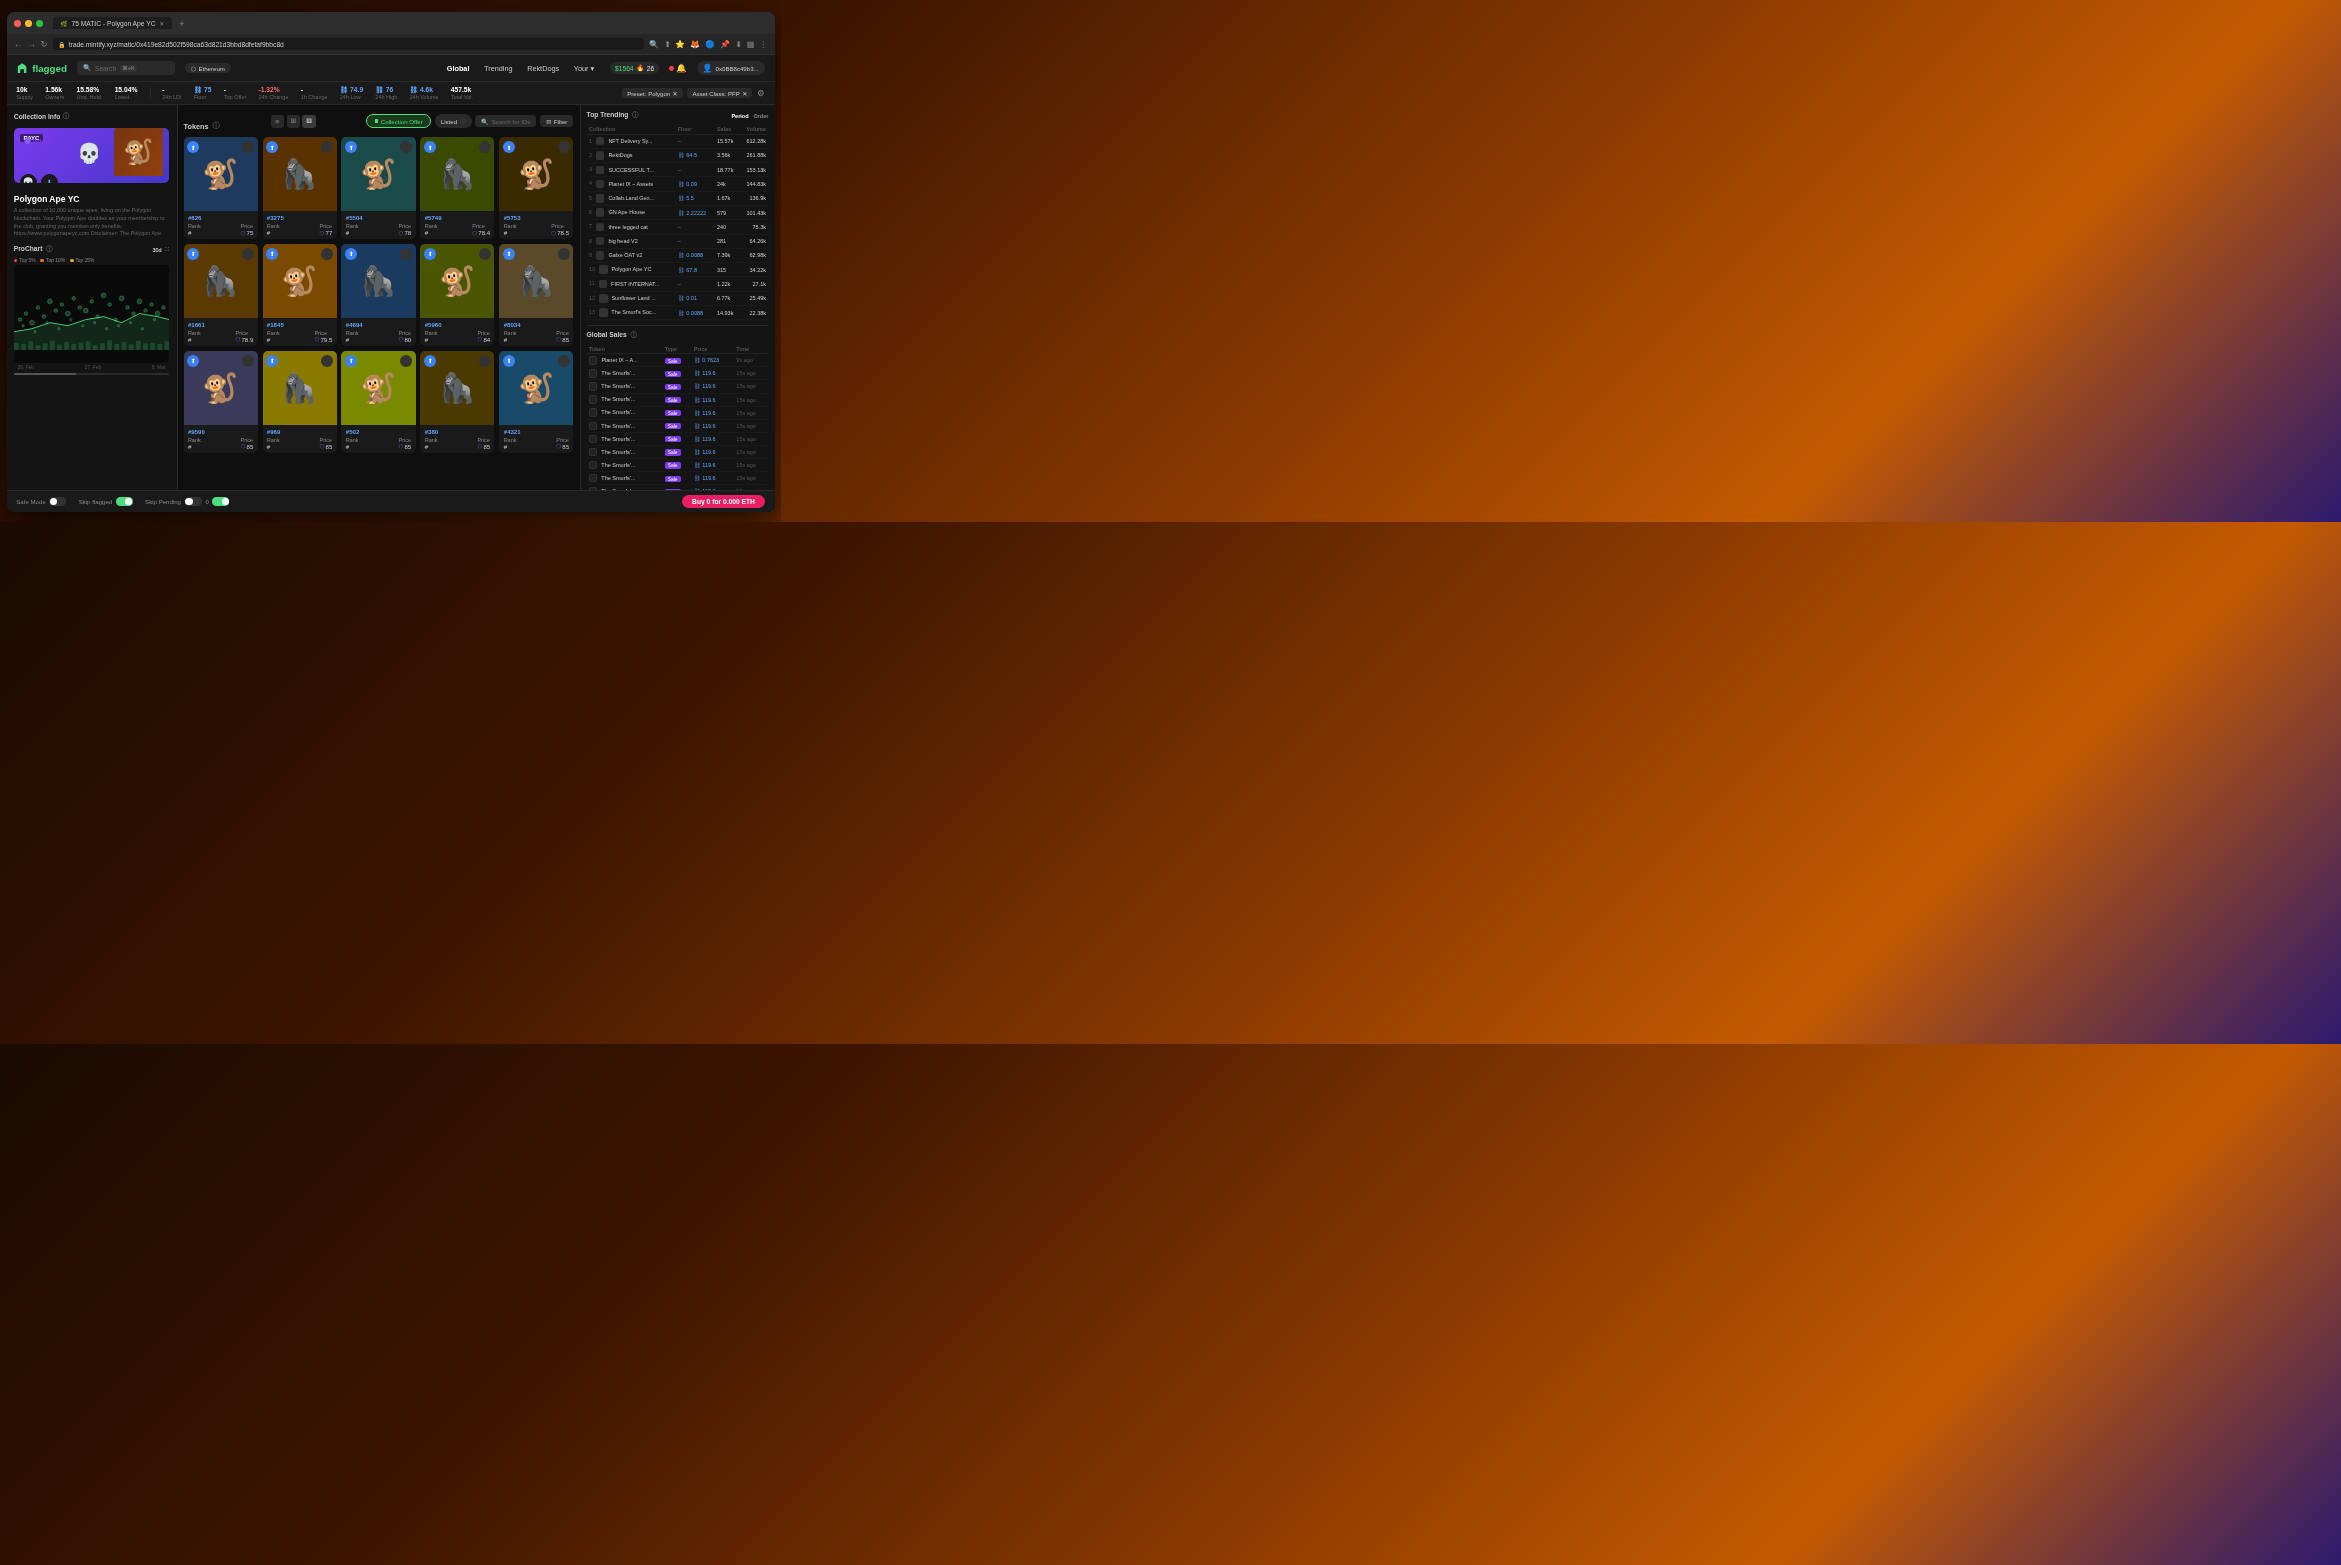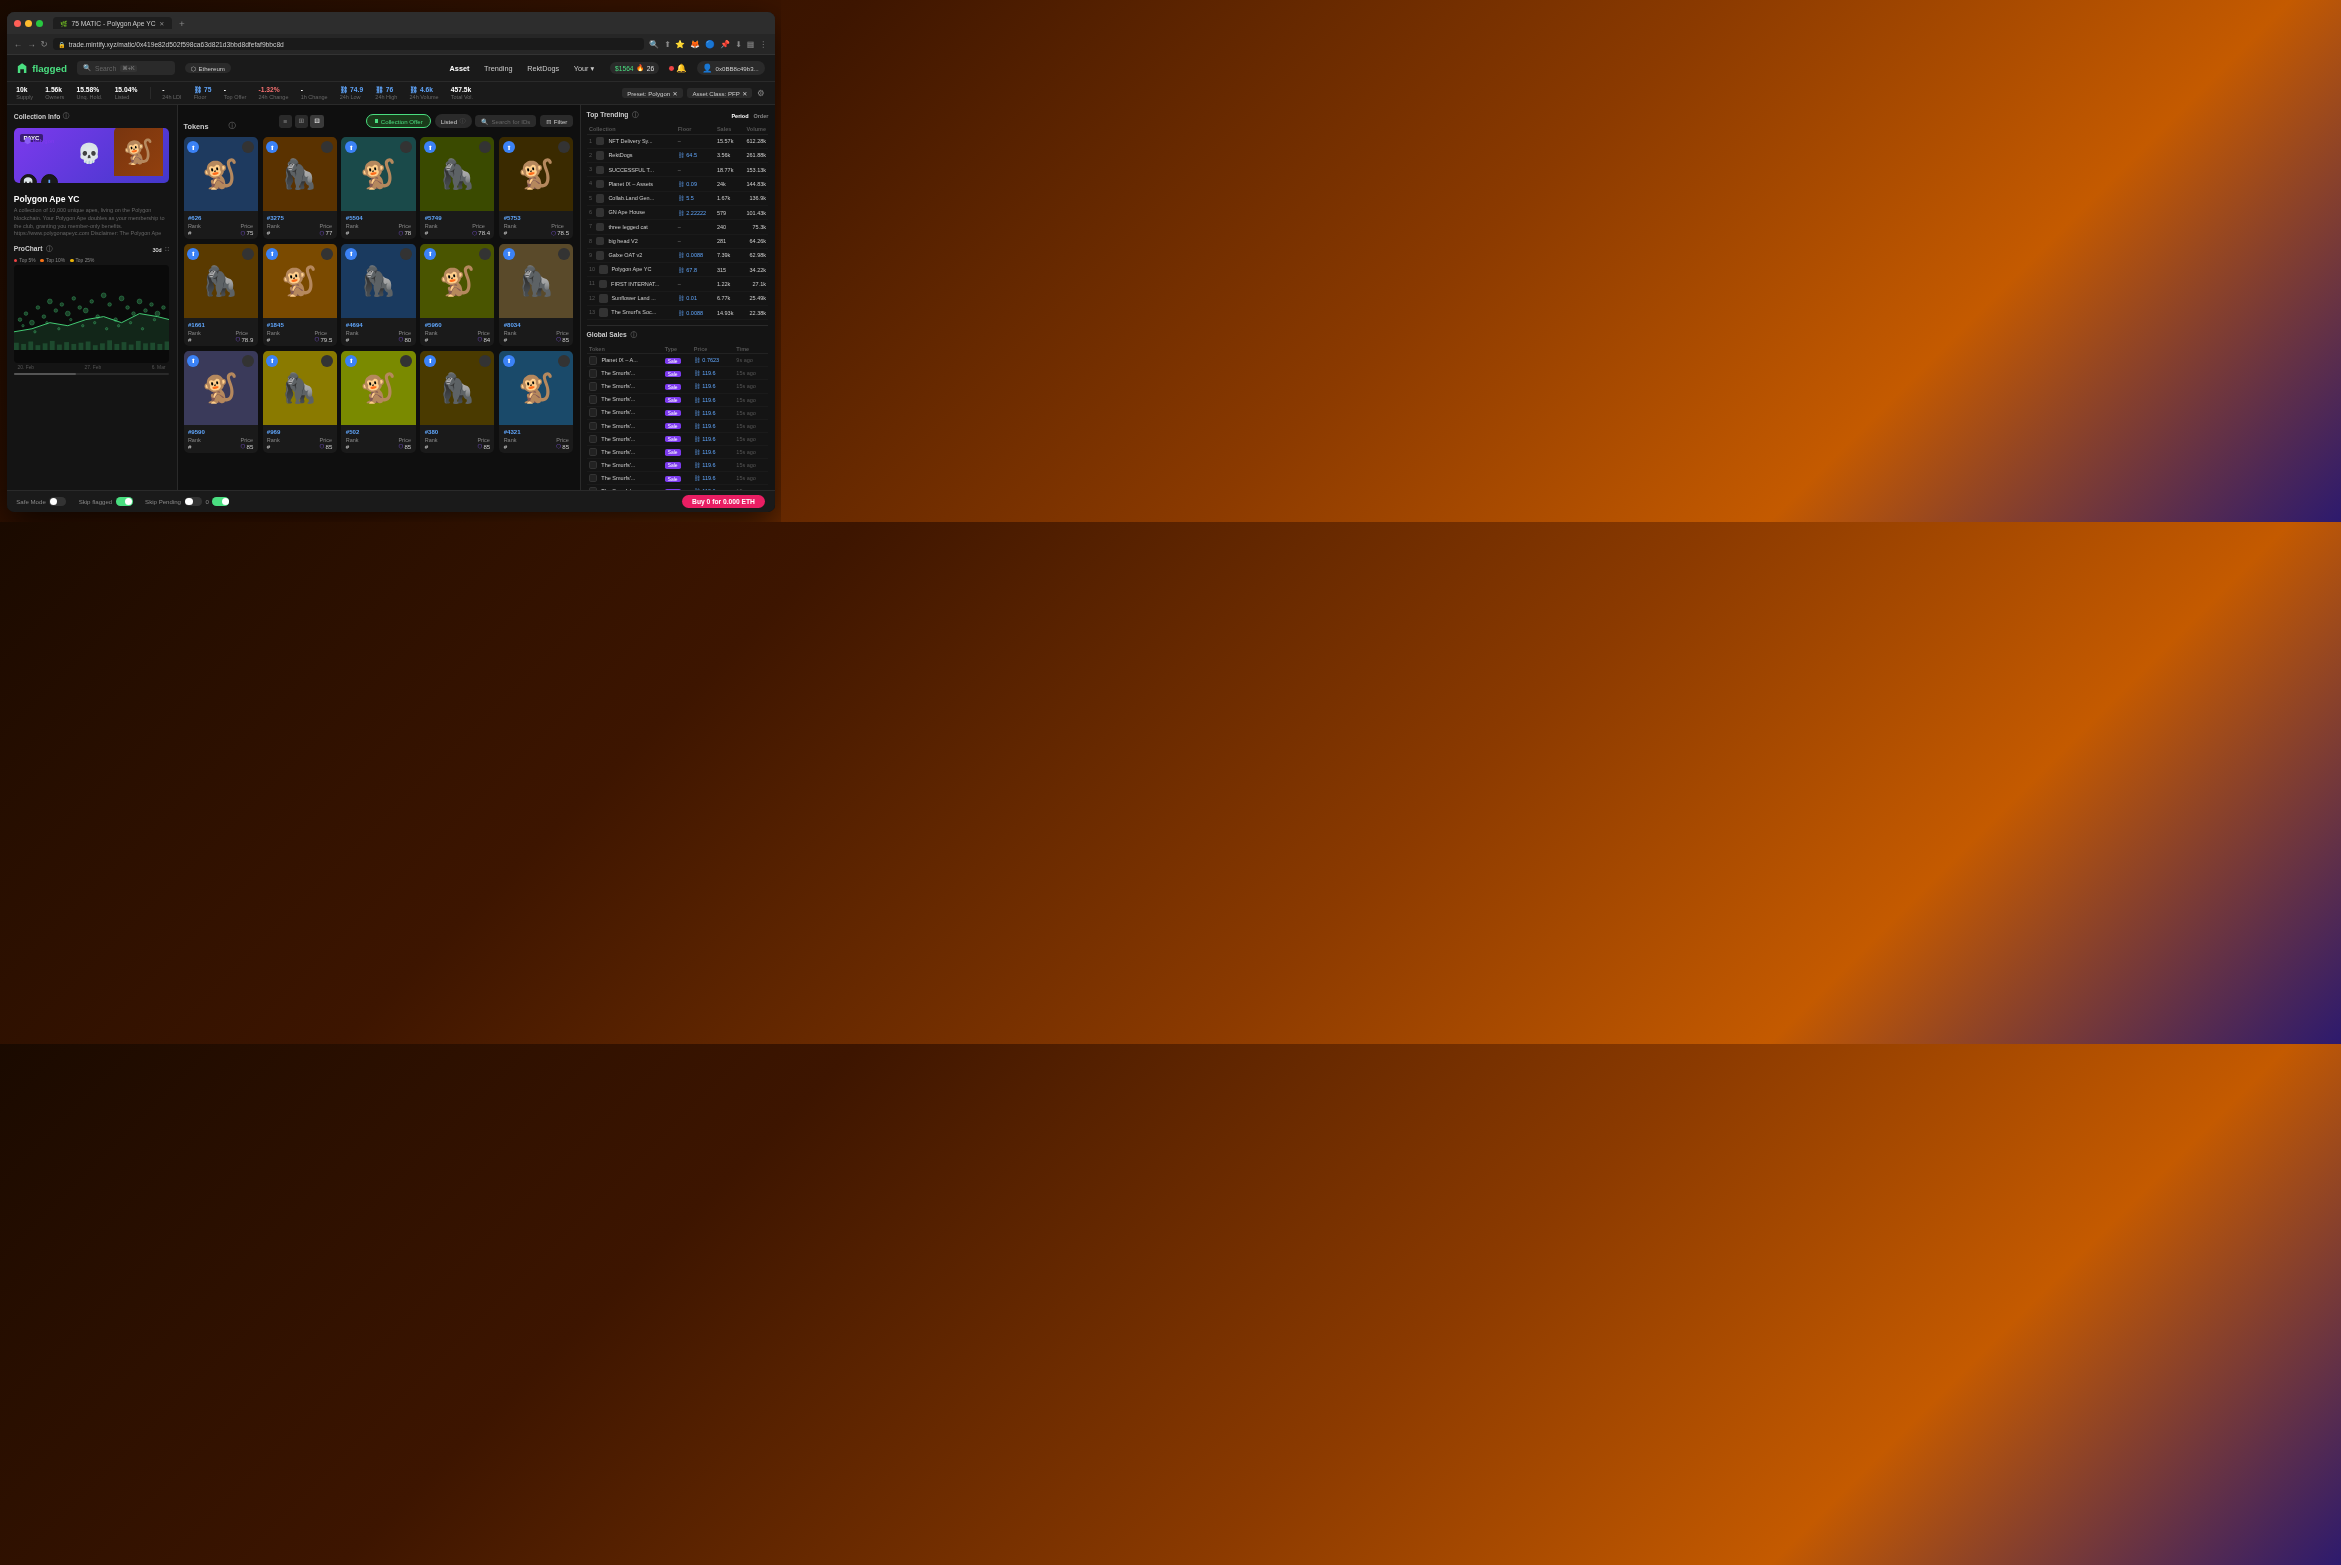--- a/index.html
+++ b/index.html
@@ -281,21 +281,21 @@
     .tokens-header {
       display: flex;
       align-items: center;
       justify-content: space-between;
       margin-bottom: 6.1px;
     }
     .tokens-title {
       font-size: 7.3px;
       font-weight: 600;
       color: #ccc;
-      display: flex; align-items: center; gap: 20px; margin-top: 10px;
+      display: flex; align-items: center; gap: 4px; margin-top: 10px;
     }
     .view-controls { display: flex; gap: 2.4px; }
     .view-btn {
       width: 13.4px; height: 13.4px;
       background: #2a2a2a;
       border-radius: 2.4px;
       display: flex; align-items: center; justify-content: center;
       font-size: 6.7px;
       color: #888;
       cursor: pointer;
@@ -564,21 +564,21 @@
       <div class="search-box">
         <span>🔍</span>
         <span>Search</span>
         <span class="kbd-shortcut">⌘+K</span>
       </div>
       <div class="eth-badge">
         <span>⬡</span>
         <span>Ethereum</span>
       </div>
       <div class="nav-links">
-        <div class="nav-link active">Asset</div>
+        <div class="nav-link active">Global</div>
         <div class="nav-link">Trending</div>
         <div class="nav-link">RektDogs</div>
         <div class="nav-link">Your ▾</div>
       </div>
       <div class="price-badge">
         <span class="price-green">$1564</span>
         <span class="fire-icon">🔥</span>
         <span>26</span>
       </div>
       <div style="display:flex;align-items:center;gap:2.4px;">

